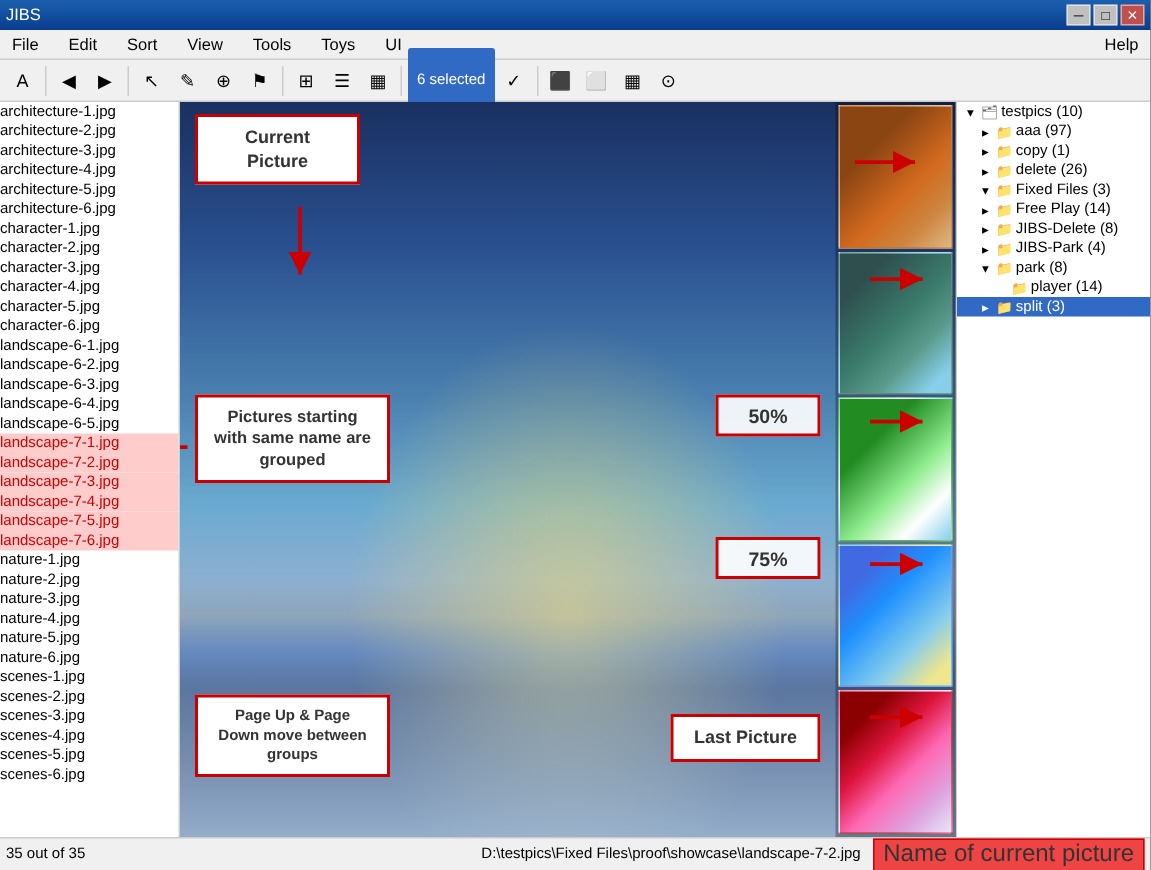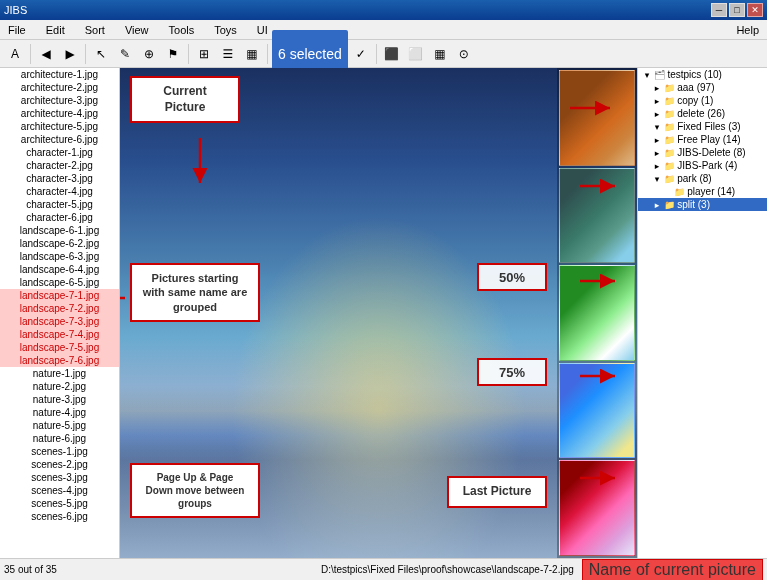--- a/index.html
+++ b/index.html
@@ -20,28 +20,28 @@
       height: 20px; background: #f0f0f0; display: flex; align-items: center; padding: 0 4px; gap: 12px; border-bottom: 1px solid #ccc;
     }
     .menu-item { font-size: 11px; cursor: pointer; padding: 2px 4px; }
 
     
     .toolbar {
       height: 28px; background: #f0f0f0; display: flex; align-items: center; padding: 0 4px; gap: 2px; border-bottom: 1px solid #ccc;
     }
     .tb-btn { width: 22px; height: 22px; border: 1px solid transparent; background: transparent; display: flex; align-items: center; justify-content: center; cursor: pointer; font-size: 12px; }
     .tb-sep { width: 1px; height: 20px; background: #ccc; margin: 0 2px; }
-    .selected-badge { background: #316ac5; color: white; padding: 16px 6px; font-size: 14px; border-radius: 2px; }
+    .selected-badge { background: #316ac5; color: white; padding: 16px 6px; font-size: 10px; border-radius: 2px; }
 
     
     .main-area { display: flex; height: calc(580px - 20px - 20px - 28px - 22px); }
 
     
     .file-list { width: 120px; background: white; border-right: 1px solid #ccc; overflow-y: auto; font-size: 10px; }
-    .file-item { padding: 1px 0; cursor: pointer; white-space: nowrap; text-align: center; }
+    .file-item { padding: 1px 0; cursor: pointer; white-space: nowrap; }
     .file-item.group-selected { background: #ffcccc; color: #cc0000; }
 
     
     .center-content { flex: 1; background: #2a2a3a; position: relative; overflow: hidden; }
 
     
     .landscape-img {
       position: absolute; bottom: 0; left: 0; right: 0; top: 0;
       background: 
         radial-gradient(ellipse at 50% 70%, rgba(255,220,100,0.6) 0%, transparent 40%),

